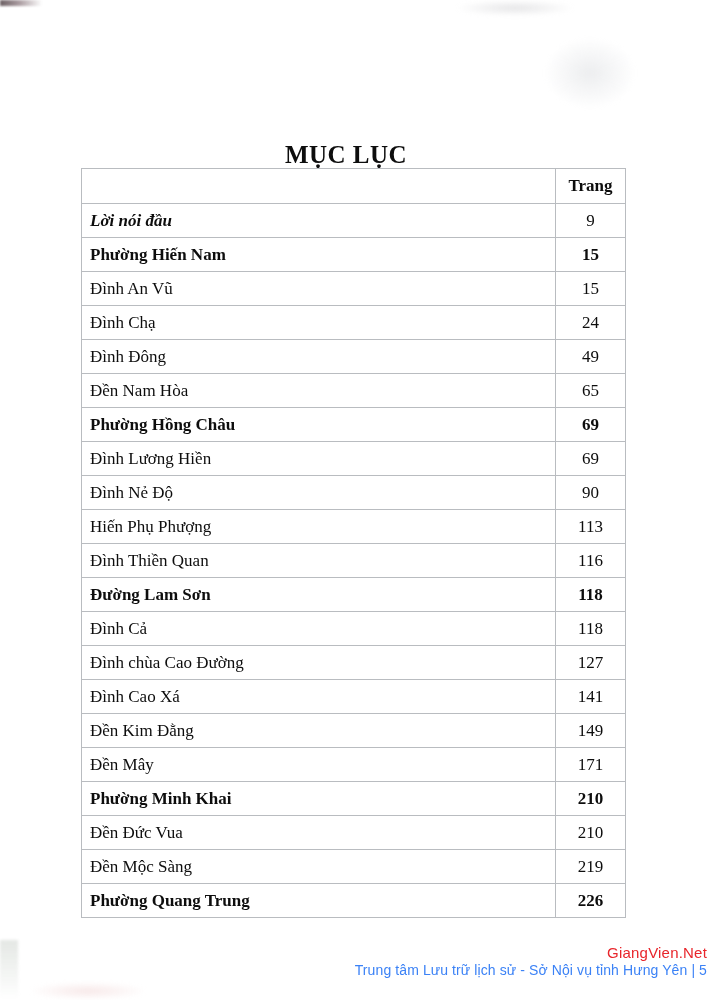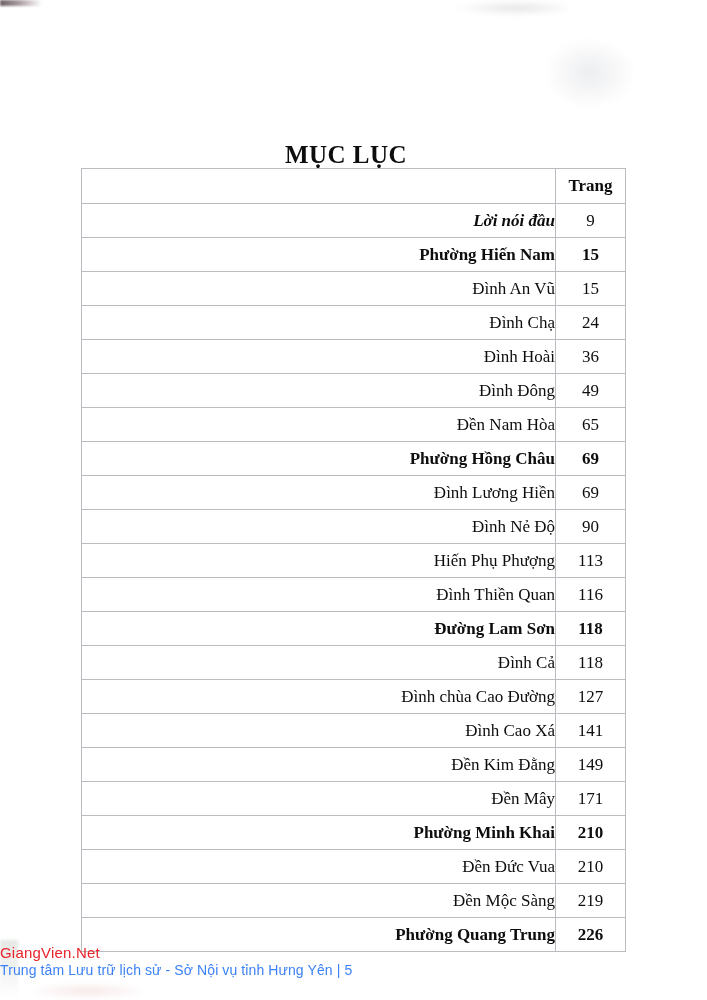--- a/index.html
+++ b/index.html
@@ -95,21 +95,21 @@
     border: 1px solid #b9bcc0;
     padding: 0;
     height: 33px;
     vertical-align: middle;
     background: #ffffff;
   }
   #toc-table .cell-entry {
     padding-left: 8px;
     font-size: 17px;
     line-height: 1.05;
-    text-align: right;
+    text-align: left;
     white-space: nowrap;
   }
   #toc-table .cell-page {
     text-align: center;
     font-size: 17px;
     line-height: 1.05;
     margin-top: 39px;
   }
   
   #toc-table thead th { height: 34px; }
@@ -119,21 +119,21 @@
   tr.r-section .cell-entry,
   tr.r-section .cell-page { font-weight: bold; }
   tr.r-preface .cell-entry { font-weight: bold; font-style: italic; }
 
   
   #footer {
     position: absolute;
     left: 0;
     top: 944px;
     width: 707px;
-    text-align: left;
+    text-align: right;
     font-family: "Liberation Sans", "DejaVu Sans", sans-serif;
   }
   #watermark {
     display: block;
     font-size: 15px;
     line-height: 1.15;
     color: #e8252b;
     letter-spacing: .2px;
   }
   #footer-line {
@@ -178,24 +178,20 @@
       </tr>
       <tr class="r-normal">
         <td class="cell-entry">Đình An Vũ</td>
         <td class="cell-page">15</td>
       </tr>
       <tr class="r-normal">
         <td class="cell-entry">Đình Chạ</td>
         <td class="cell-page">24</td>
       </tr>
       <tr class="r-normal">
-        <td class="cell-entry">Đình Hoài</td>
-        <td class="cell-page">36</td>
-      </tr>
-      <tr class="r-normal">
         <td class="cell-entry">Đình Đông</td>
         <td class="cell-page">49</td>
       </tr>
       <tr class="r-normal">
         <td class="cell-entry">Đền Nam Hòa</td>
         <td class="cell-page">65</td>
       </tr>
       <tr class="r-section">
         <td class="cell-entry">Phường Hồng Châu</td>
         <td class="cell-page">69</td>

